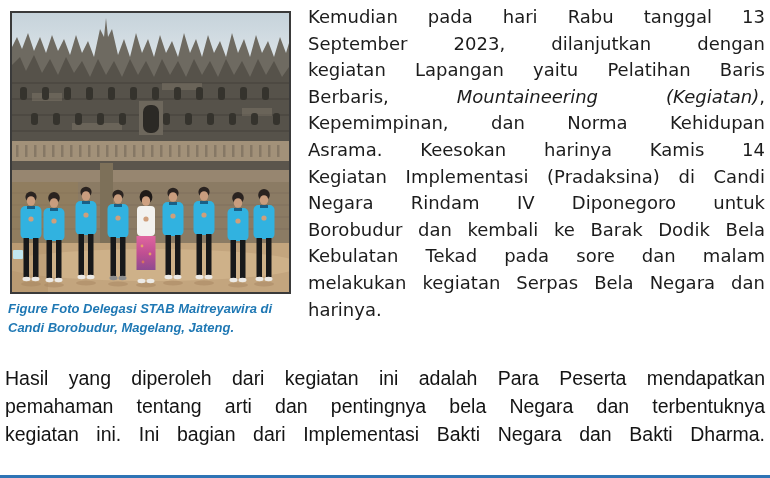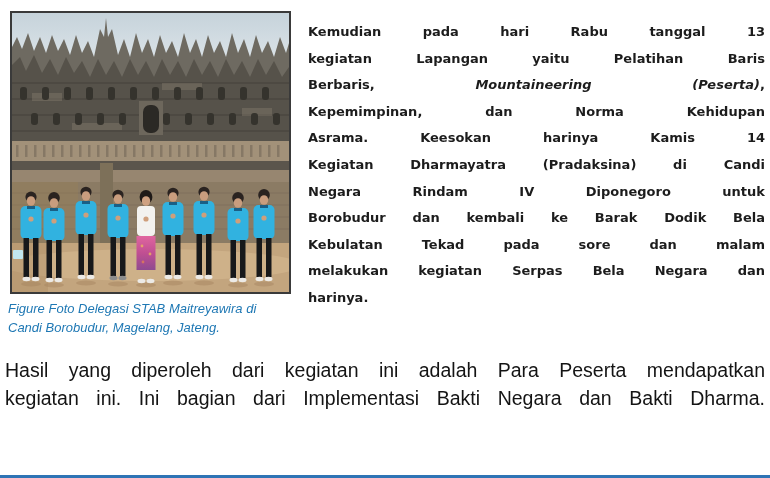--- a/index.html
+++ b/index.html
@@ -22,41 +22,40 @@
   }
   .figure-box svg { display: block; width: 277px; height: 279px; }
 
   .figure-caption {
     position: absolute;
     left: 8px; top: 299px;
     width: 294px;
     font-family: "Liberation Sans", sans-serif;
     font-size: 13px;
     line-height: 19px;
-    font-weight: normal;
+    font-weight: bold;
     font-style: italic;
     color: var(--caption-blue, #1F78B4);
   }
 
   
   .para-right {
     position: absolute;
-    left: 308px; top: 19px;
+    left: 308px; top: 4px;
     width: 457px;
     font-family: "DejaVu Sans", sans-serif;
-    font-size: 13px;
+    font-size: 18px;
     line-height: 26.6px;
     color: #1c1c1c;
-    font-weight: bold;
   }
 
   
   .para-bottom {
     position: absolute;
-    left: 5px; top: 356px;
+    left: 5px; top: 364px;
     width: 760px;
     font-family: "Liberation Sans", sans-serif;
     font-size: 19.5px;
     line-height: 28.2px;
     color: #141414;
   }
 
   
   .jline {
     text-align: justify;
@@ -317,30 +316,32 @@
           <ellipse cx="256.5" cy="266" rx="4" ry="2.2" fill="#eceae6"></ellipse>
       </g>
     </g>
   </svg>
 </div>
 
 <div class="figure-caption">Figure Foto Delegasi STAB Maitreyawira di<br>Candi Borobudur, Magelang, Jateng.</div>
 
 <div class="para-right">
     <div class="jline"><span>Kemudian pada hari Rabu tanggal 13</span></div>
+    <div class="jline"><span>September 2023, dilanjutkan dengan</span></div>
     <div class="jline"><span>kegiatan Lapangan yaitu Pelatihan Baris</span></div>
-    <div class="jline"><span>Berbaris, </span><span class="it">Mountaineering</span><span> </span><span class="it">(Peserta)</span><span>,</span></div>
+    <div class="jline"><span>Berbaris, </span><span class="it">Mountaineering</span><span> </span><span class="it">(Kegiatan)</span><span>,</span></div>
     <div class="jline"><span>Kepemimpinan, dan Norma Kehidupan</span></div>
     <div class="jline"><span>Asrama. Keesokan harinya Kamis 14</span></div>
-    <div class="jline"><span>Kegiatan Dharmayatra (Pradaksina) di Candi</span></div>
+    <div class="jline"><span>Kegiatan Implementasi (Pradaksina) di Candi</span></div>
     <div class="jline"><span>Negara Rindam IV Diponegoro untuk</span></div>
     <div class="jline"><span>Borobudur dan kembali ke Barak Dodik Bela</span></div>
     <div class="jline"><span>Kebulatan Tekad pada sore dan malam</span></div>
     <div class="jline"><span>melakukan kegiatan Serpas Bela Negara dan</span></div>
     <div class="jline jlast-left"><span>harinya.</span></div>
   </div>
 
 <div class="para-bottom">
     <div class="jline"><span>Hasil yang diperoleh dari kegiatan ini adalah Para Peserta mendapatkan</span></div>
+    <div class="jline"><span>pemahaman tentang arti dan pentingnya bela Negara dan terbentuknya</span></div>
     <div class="jline"><span>kegiatan ini. Ini bagian dari Implementasi Bakti Negara dan Bakti Dharma.</span></div>
   </div>
 
 <div class="bottom-rule"></div>
 
 </body></html>

